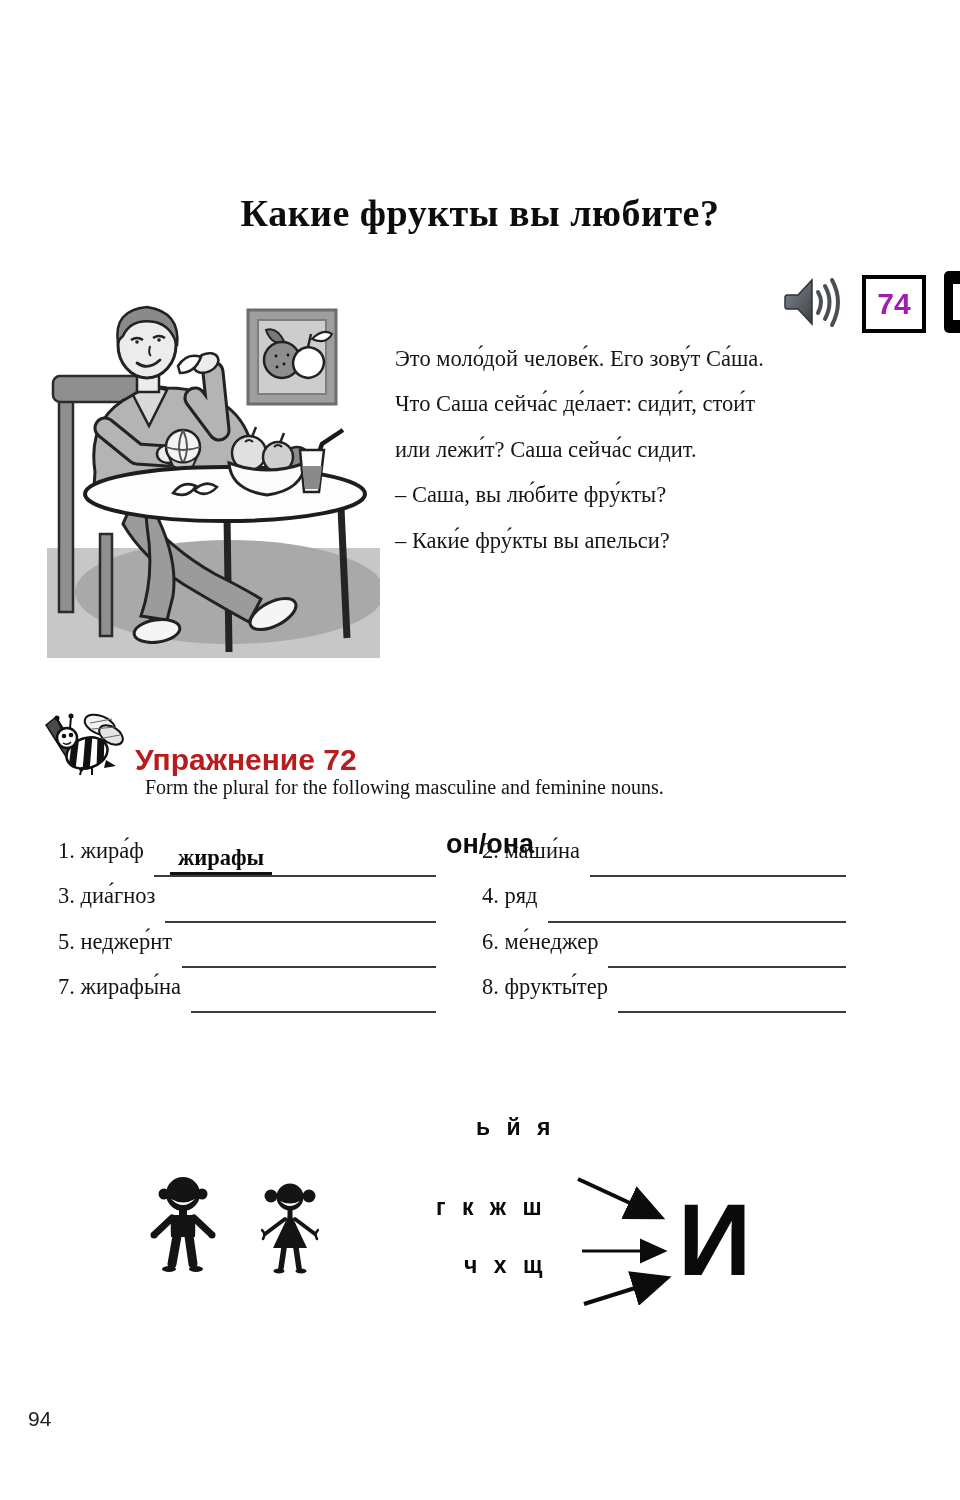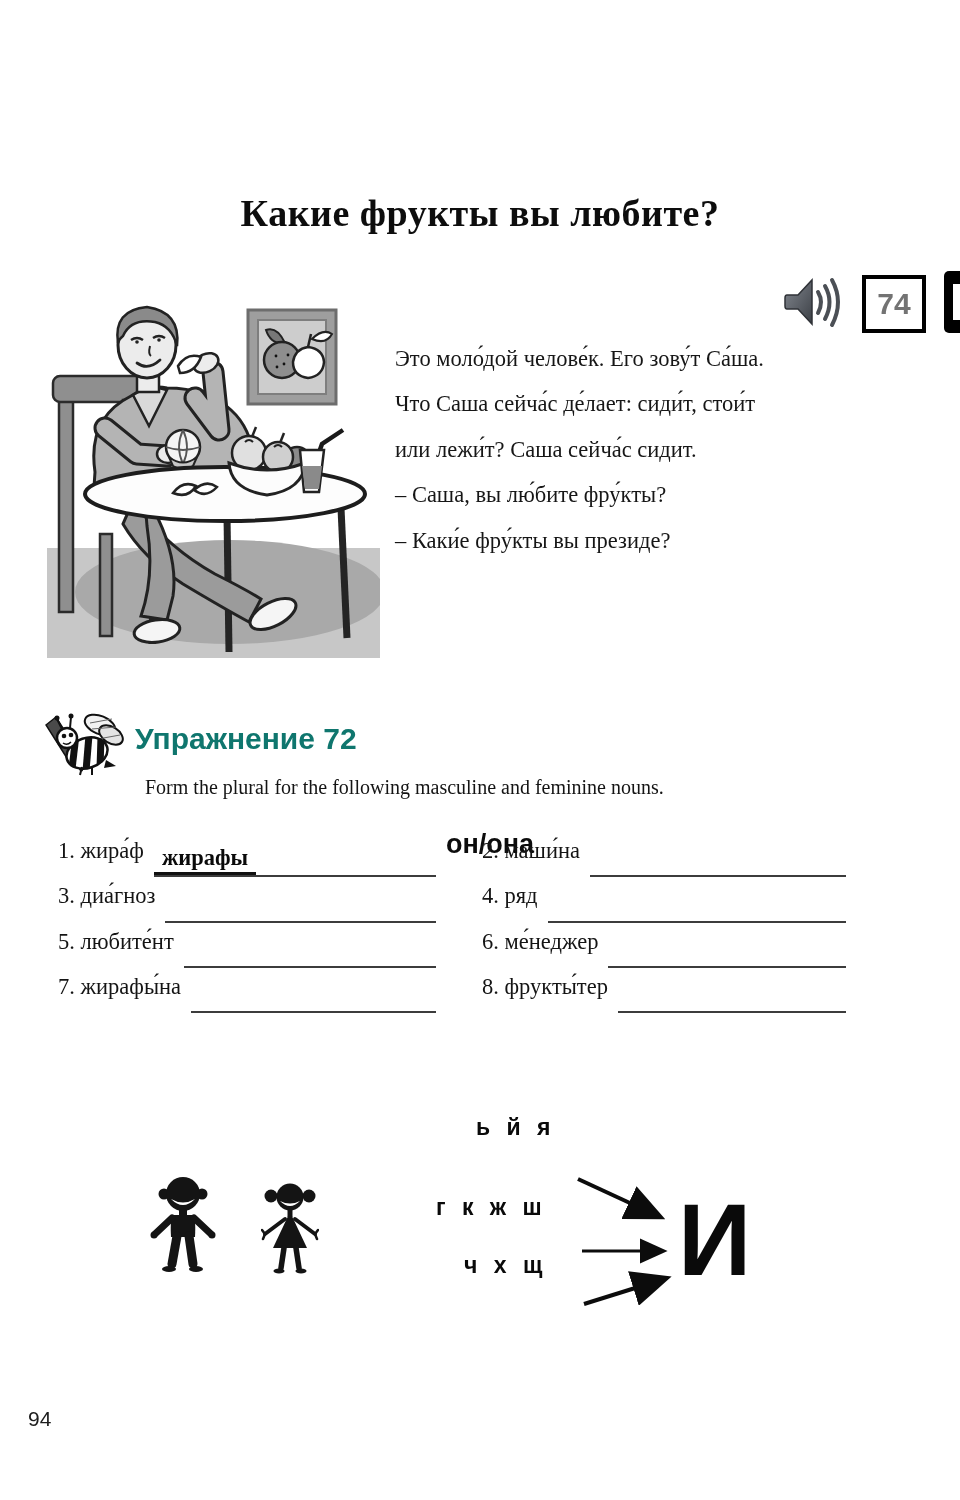--- a/index.html
+++ b/index.html
@@ -14,43 +14,43 @@
     left:0;top:148px;width:960px;text-align:center;
     font-family:"Liberation Serif","DejaVu Serif",serif;
     font-weight:bold;font-size:38px;letter-spacing:.5px;color:#0d0d0d;
   }
   
   .audio-icon{left:783px;top:226px;width:64px;height:66px;}
   .track-box{
     left:862px;top:232px;width:56px;height:50px;border:4px solid #000;
     display:flex;align-items:center;justify-content:center;
     font-family:"Liberation Sans","DejaVu Sans",sans-serif;
-    font-weight:bold;font-size:30px;color:#737373;background:#fff;
+    font-weight:bold;font-size:30px;color:#a21caf;background:#fff;
   }
   .edge-artifact{
     left:944px;top:228px;width:16px;height:62px;background:#000;
     border-radius:5px 0 0 5px;
   }
   .edge-artifact .inner{
     position:absolute;left:9px;top:13px;width:7px;height:36px;background:#fff;
   }
   
   .scene{left:45px;top:253px;width:335px;height:362px;}
   
   .reading{
     left:395px;top:293px;width:560px;
     font-size:22.5px;line-height:45.4px;color:#161616;
   }
   .reading div{white-space:pre-wrap;}
   
   .bee-icon{left:40px;top:668px;width:86px;height:70px;}
   .exercise-heading{
-    left:135px;top:679px;
-    font-family:"Liberation Sans","DejaVu Sans",sans-serif;
-    font-weight:bold;font-size:30px;color:#0f766e;
+    left:135px;top:700px;
+    font-family:"Liberation Sans","DejaVu Sans",sans-serif;
+    font-weight:bold;font-size:30px;color:#b91c1c;
   }
   .instruction{
     left:145px;top:733px;font-size:20px;color:#141414;
   }
   .subheading{
     left:0;top:786px;width:980px;text-align:center;
     font-family:"Liberation Sans","DejaVu Sans",sans-serif;
     font-weight:bold;font-size:27px;color:#0c0c0c;
   }
   
@@ -62,21 +62,21 @@
     font-size:22.5px;color:#141414;
   }
   .item-label{white-space:nowrap;}
   .blank-line{
     flex:1;margin-left:10px;border-bottom:2px solid #3c3c3c;
     align-self:flex-end;margin-bottom:6px;height:30px;
     display:flex;align-items:flex-end;
   }
   .answer{
     font-weight:bold;font-size:22.5px;color:#0a0a0a;
-    border-bottom:3px solid #111;padding:0 8px;
+    border-bottom:3px solid #111;padding:0 8px;margin-left:16px;
     line-height:28px;
   }
   
   .boy-icon{left:150px;top:1132px;width:66px;height:100px;}
   .girl-icon{left:261px;top:1140px;width:58px;height:92px;}
   .letter-group{
     position:absolute;
     font-family:"Liberation Sans","DejaVu Sans",sans-serif;
     font-weight:bold;font-size:23px;letter-spacing:5px;color:#0a0a0a;
     white-space:nowrap;
@@ -199,21 +199,21 @@
     <path d="M263,51 L266,38" stroke="#222" stroke-width="2.5"></path>
     <path d="M267,43 Q278,32 287,38 Q281,49 267,43 Z" fill="#fff" stroke="#222" stroke-width="2"></path>
   </svg>
 </div>
 
 <div class="abs reading">
   <div>Это моло́дой челове́к. Его зову́т Са́ша.</div>
   <div>Что Саша сейча́с де́лает: сиди́т, стои́т</div>
   <div>или лежи́т? Саша сейча́с сидит.</div>
   <div>– Саша, вы лю́бите фру́кты?</div>
-  <div>– Каки́е фру́кты вы президе?</div>
+  <div>– Каки́е фру́кты вы апельси?</div>
 </div>
 
 <div class="abs bee-icon">
   <svg width="86" height="70" viewBox="0 0 86 70">
     <defs>
       <clipPath id="beebody">
           <ellipse cx="47" cy="42" rx="21" ry="15" transform="rotate(-18 47 42)"></ellipse>
         </clipPath>
     </defs>
     <polygon points="6,14 16,6 40,44 30,52" fill="#4a4a4a" stroke="#111" stroke-width="1.5"></polygon>
@@ -251,21 +251,21 @@
     <span class="item-label"><span>1.</span> <span>жира́ф</span></span>
     <span class="blank-line">
         <span class="answer">жирафы</span>
       </span>
   </div>
   <div class="item-row">
     <span class="item-label"><span>3.</span> <span>диа́гноз</span></span>
     <span class="blank-line"></span>
   </div>
   <div class="item-row">
-    <span class="item-label"><span>5.</span> <span>любите́нт</span></span>
+    <span class="item-label"><span>5.</span> <span>неджер́нт</span></span>
     <span class="blank-line"></span>
   </div>
   <div class="item-row">
     <span class="item-label"><span>7.</span> <span>жирафы́на</span></span>
     <span class="blank-line"></span>
   </div>
 </div>
 
 <div class="col col-right">
   <div class="item-row">

